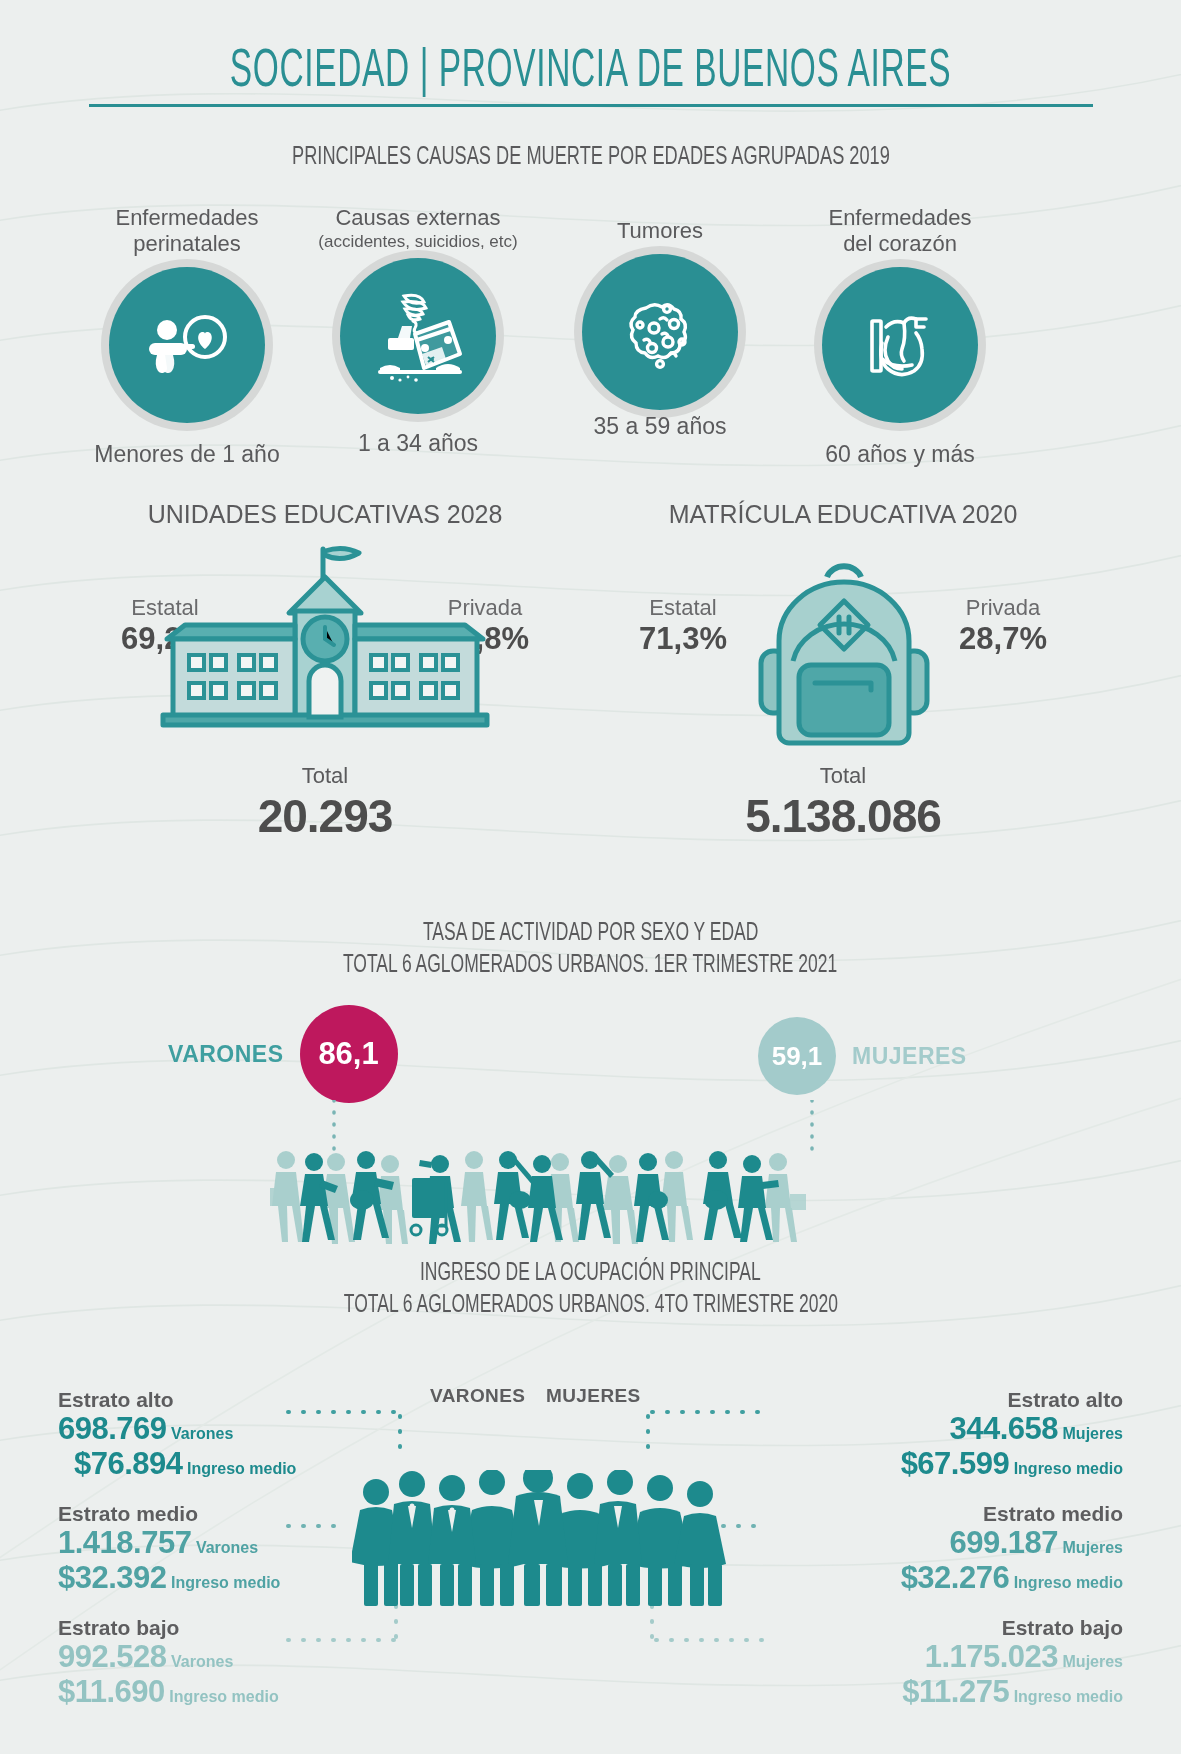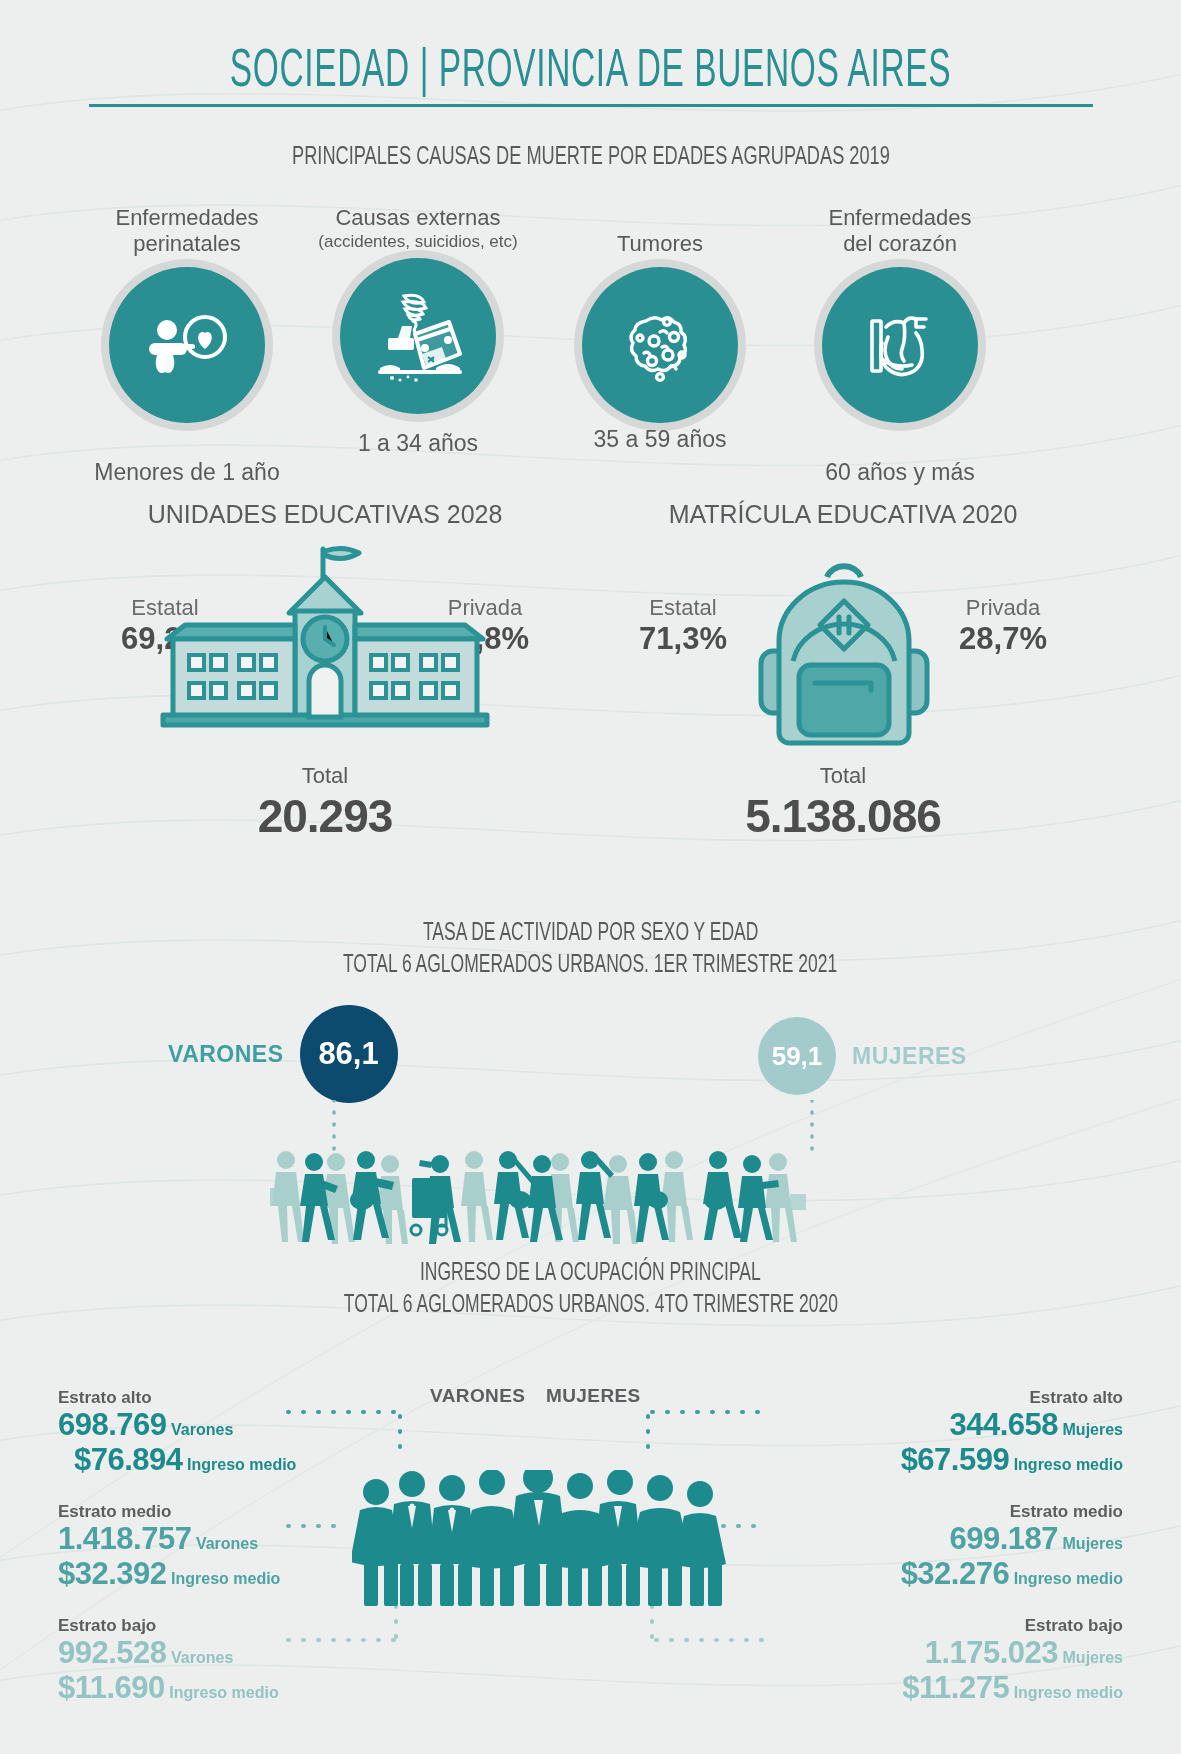--- a/index.html
+++ b/index.html
@@ -34,21 +34,21 @@
   
   .cause { position: absolute; text-align: center; }
   .cause-title { color: #5a5a5c; font-size: 22px; line-height: 26px; }
   .cause-sub { color: #5a5a5c; font-size: 17px; line-height: 21px; }
   .cause-circle {
     width: 156px; height: 156px; border-radius: 50%;
     background: #2a8f93; margin: 10px auto 0;
     box-shadow: 0 0 0 8px #d6d8d7;
     display: flex; align-items: center; justify-content: center;
   }
-  .cause-age { color: #5a5a5c; font-size: 23px; margin-top: 36px; }
+  .cause-age { color: #5a5a5c; font-size: 23px; margin-top: 18px; }
 
   
   .edu { position: absolute; text-align: center; }
   .edu-head { color: #5a5a5c; font-size: 25px; white-space: nowrap; }
   .edu-row { position: relative; height: 200px; margin-top: 14px; }
   .edu-side { position: absolute; top: 52px; text-align: center; }
   .edu-side.l { left: 0; }
   .edu-side.r { right: 0; }
   .edu-lab { color: #6a6a6c; font-size: 22px; }
   .edu-pct { color: #4d4d4d; font-size: 31px; font-weight: bold; }
@@ -61,21 +61,21 @@
   .act-item { position: absolute; display: flex; align-items: center; gap: 16px; }
   .act-label { font-size: 23px; font-weight: bold; letter-spacing: .5px; }
   .act-bubble {
     border-radius: 50%; display: flex; align-items: center; justify-content: center;
     color: #fff; font-weight: bold;
   }
   .act-mid { position: absolute; width: 1181px; text-align: center; color: #5a5a5c; font-size: 23px; top: 42px; }
 
   
   .inc-block { position: absolute; }
-  .inc-strato { color: #5d5d5f; font-size: 17px; font-weight: bold; }
+  .inc-strato { color: #5d5d5f; font-size: 21px; font-weight: bold; }
   .inc-line { white-space: nowrap; line-height: 1.12; }
   .inc-num { font-size: 31px; font-weight: bold; letter-spacing: -.5px; }
   .inc-unit { font-size: 16px; font-weight: bold; }
   .inc-hdr { position: absolute; font-size: 19px; font-weight: bold; color: #5d5d5f; letter-spacing: .4px; }
 </style>
 </head>
 <body>
 
 <div id="page">
 
@@ -165,21 +165,21 @@
             <circle cx="30" cy="92" r="1.6"></circle>
           <circle cx="38" cy="89" r="1.4"></circle>
             <circle cx="46" cy="92" r="1.8"></circle>
         </g>
       </svg>
     </div>
     <div class="cause-age" style="margin-top:16px;">1 a 34 años</div>
   </div>
 
   <div class="cause" style="left:535px; top:205px; width:250px;">
-    <div class="cause-title" style="margin-top:26px;">Tumores</div>
+    <div class="cause-title" style="margin-top:13px;">Tumores</div>
     <div class="cause-circle" style="margin-top:10px;">
       <svg width="96" height="96" viewBox="0 0 96 96">
         <g fill="none" stroke="#fff" stroke-width="3.4" stroke-linecap="round">
           <path d="M34,24 q8,-6 16,-1 q6,-5 12,2 q8,2 7,10 q7,5 3,13 q4,8 -4,12 q0,9 -9,9 q-5,7 -13,3 q-8,4 -13,-3 q-9,-1 -9,-10 q-7,-5 -3,-13 q-5,-7 2,-13 q0,-7 11,-9z"></path>
           <circle cx="42" cy="44" r="5"></circle>
           <circle cx="62" cy="40" r="4.5"></circle>
           <circle cx="56" cy="58" r="5"></circle>
           <circle cx="40" cy="64" r="4.5"></circle>
           <circle cx="70" cy="58" r="3"></circle>
           <circle cx="28" cy="41" r="3"></circle>
@@ -320,21 +320,21 @@
   </div>
 
   <div class="section-title" style="top:915px; font-size:25px; line-height:32px;">
     <div><span class="squish">TASA DE ACTIVIDAD POR SEXO Y EDAD</span></div>
     <div><span class="squish">TOTAL 6 AGLOMERADOS URBANOS. 1ER TRIMESTRE 2021</span></div>
   </div>
 
   <div class="act-row" style="top:1005px;">
     <div class="act-item" style="left:168px; top:0;">
       <div class="act-label" style="color:#3f9fa0;">VARONES</div>
-      <div class="act-bubble" style="width:98px;height:98px;background:#0c4a6e;font-size:31px;">
+      <div class="act-bubble" style="width:98px;height:98px;background:#be185d;font-size:31px;">
         <span>86,1</span>
       </div>
     </div>
 
 
     <div class="act-item" style="left:758px; top:12px;">
       <div class="act-bubble" style="width:78px;height:78px;background:#a3cbcb;font-size:26px;">
         <span>59,1</span>
       </div>
       <div class="act-label" style="color:#a3cbcb;">MUJERES</div>

